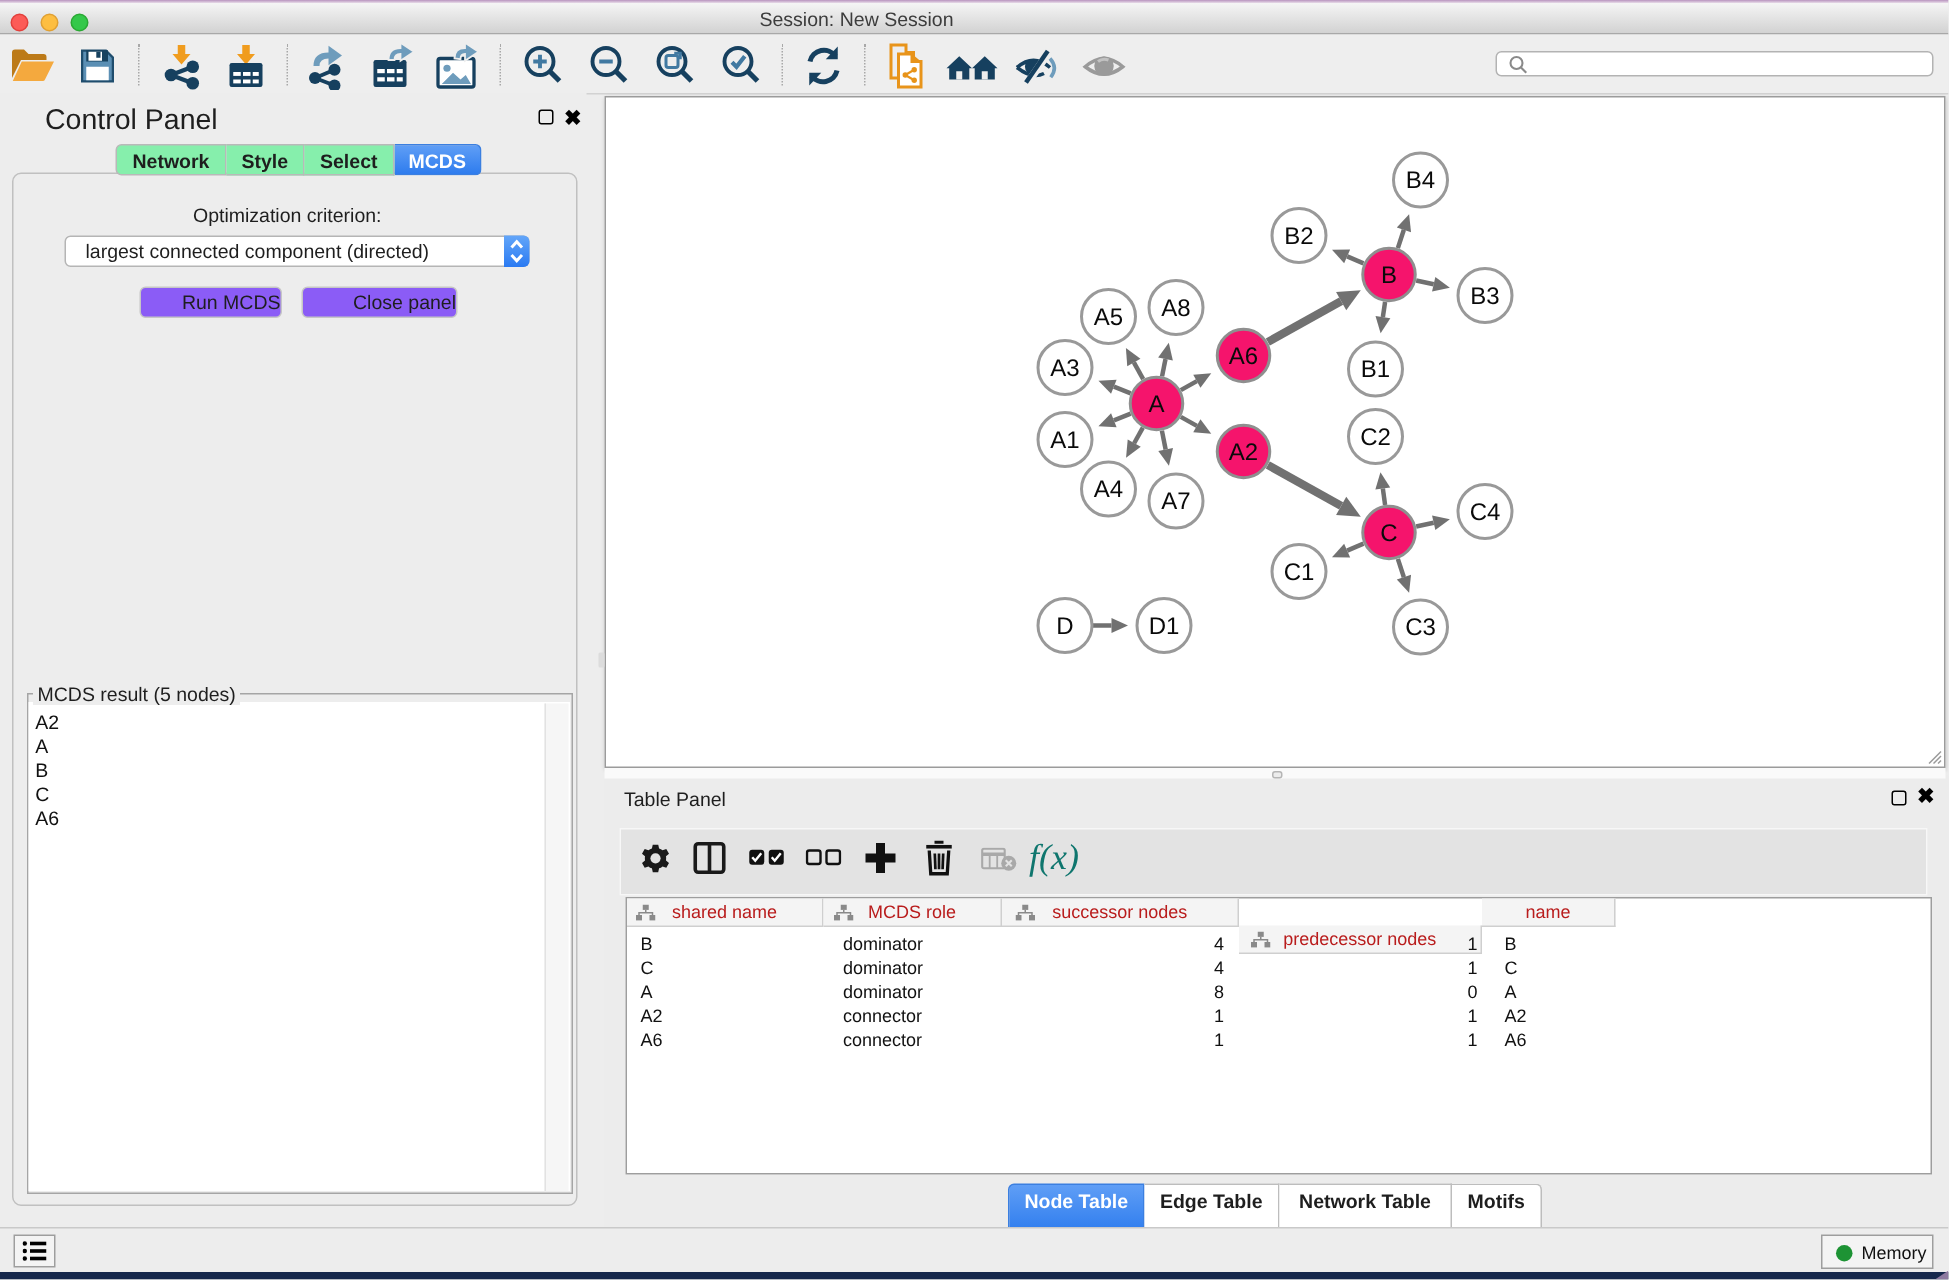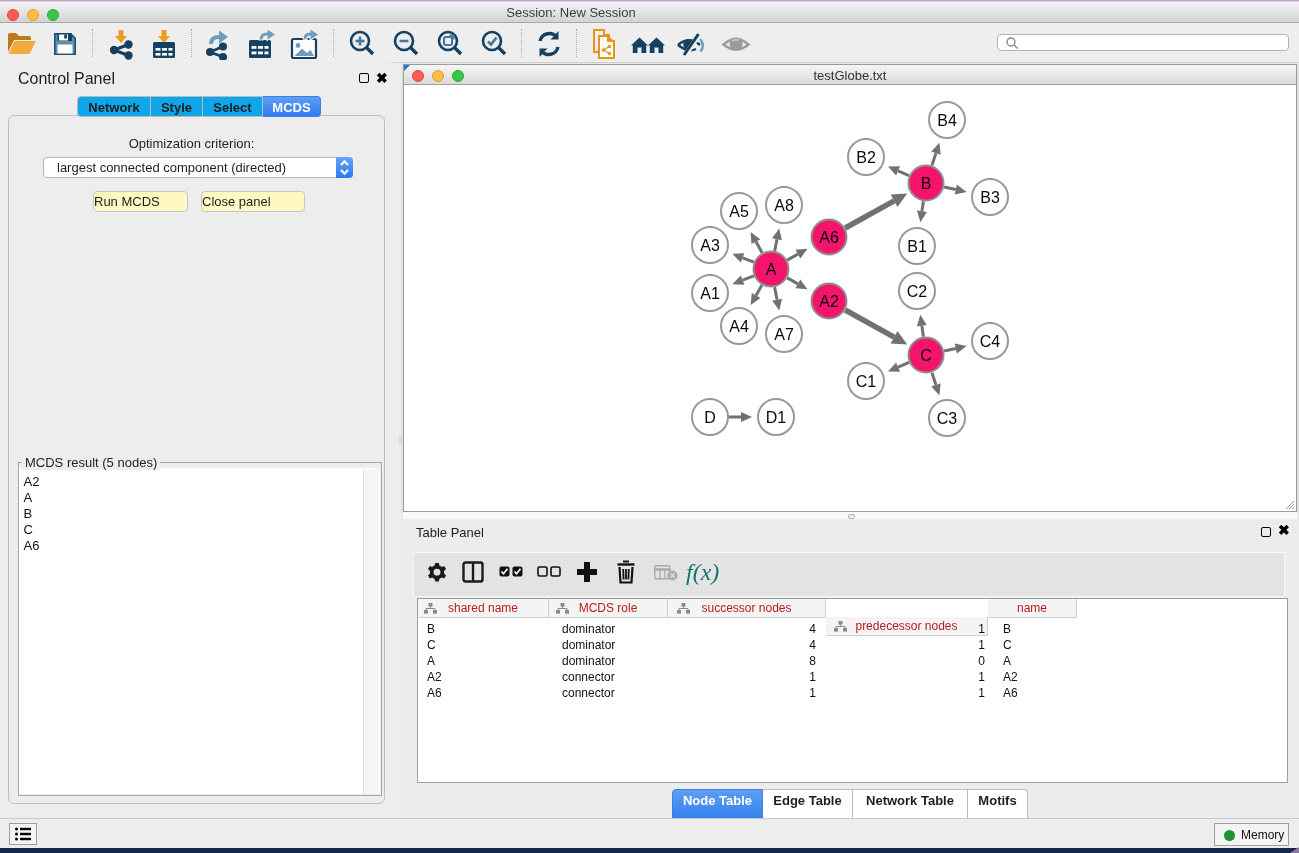--- a/index.html
+++ b/index.html
@@ -13,25 +13,25 @@
 .tl{position:absolute;top:6.5px;width:12px;height:12px;border-radius:50%;}
 #titletext{left:0;top:3px;width:1142px;text-align:center;font-size:13px;color:#3c3c3c;}
 
 #toolbar{left:0;top:23px;width:1299px;height:40px;background:#eeeeee;border-bottom:1px solid #d2d2d2;}
 .tsep{position:absolute;top:6px;height:28px;width:0;border-left:1px dotted #a8a8a8;}
 .ticon{position:absolute;top:5px;}
 #searchbox{left:997px;top:11px;width:292px;height:17px;background:#fff;border:1px solid #b3b3b3;border-radius:4px;}
 
 #cp{left:0;top:62px;width:391px;height:756px;background:#ededed;}
 #cpPane{left:8px;top:115px;width:377px;height:689px;border:1px solid #c0c0c0;border-radius:6px;}
-.tab{position:absolute;top:96px;height:21px;font-size:13px;font-weight:bold;line-height:21px;text-align:center;background:#0ea5e9;border:1px solid #b9b9b9;color:#1e1e1e;}
+.tab{position:absolute;top:96px;height:21px;font-size:13px;font-weight:bold;line-height:21px;text-align:center;background:#86efac;border:1px solid #b9b9b9;color:#1e1e1e;}
 #optLabel{left:-4px;top:136px;width:391px;text-align:center;font-size:13px;color:#1e1e1e;}
 #combo{left:43px;top:157px;width:310px;height:21px;background:#fff;border:1px solid #b5b5b5;border-radius:4px;font-size:13px;line-height:19px;text-align:left;padding-left:13px;color:#1e1e1e;}
 #comboBtn{left:336px;top:157px;width:17px;height:21px;border-radius:0 4px 4px 0;background:linear-gradient(#63a6f9,#2a7af2);}
-.btn{position:absolute;height:21px;background:#fef9c3;border:1px solid #c6c6c6;border-radius:4px;font-size:13px;line-height:19px;text-align:left;color:#1e1e1e;}
+.btn{position:absolute;height:21px;background:#8b5cf6;border:1px solid #c6c6c6;border-radius:4px;font-size:13px;line-height:19px;text-align:right;color:#1e1e1e;}
 #fieldset{left:17.5px;top:462px;width:364px;height:334px;border:1px solid #a5a5a5;}
 #legend{left:22px;top:455px;background:#ededed;padding:0 3px;font-size:13px;color:#1e1e1e;}
 #mlist{left:18.5px;top:468px;width:361px;height:326px;background:#fff;font-size:13px;color:#111;}
 #mscroll{right:1px;top:1px;width:16px;height:325px;background:#f6f6f6;border-left:1px solid #e2e2e2;position:absolute;}
 
 #netwin{left:403px;top:64px;width:894px;height:448px;background:#fff;border:1px solid #9b9b9b;box-shadow:0 1px 3px rgba(0,0,0,.18);}
 #nwTitle{left:0;top:0;width:892px;height:20px;background:linear-gradient(#f6f6f6,#dadada);border-bottom:1px solid #9f9f9f;position:absolute;}
 #nwText{width:892px;text-align:center;font-size:13px;color:#323232;top:2.5px;position:absolute;}
 
 #tp{left:403px;top:517px;width:896px;height:301px;background:#ececec;}
@@ -197,21 +197,21 @@
   <div class="tsep" style="left:576px;"></div>
   <div class="abs" id="searchbox">
     <svg width="14" height="14" style="position:absolute;left:7px;top:1px;" viewBox="0 0 14 14">
         <circle cx="6" cy="6" r="4" fill="none" stroke="#8a8a8a" stroke-width="1.4"></circle>
         <line x1="9" y1="9" x2="12.5" y2="12.5" stroke="#8a8a8a" stroke-width="1.4"></line>
       </svg>
   </div>
 </div>
 
 <div class="abs" id="cp">
-  <div class="abs" style="left:18px;top:8px;font-size:16px;color:#1e1e1e;">Control Panel</div>
+  <div class="abs" style="left:30px;top:8px;font-size:19px;color:#1e1e1e;">Control Panel</div>
   <div class="abs" style="left:359px;top:11px;width:10px;height:10px;border:1.5px solid #000;border-radius:2px;"></div>
   <div class="abs" style="left:376px;top:8px;font-size:14px;font-weight:bold;color:#000;">✖</div>
 </div>
 <div class="abs" id="cpPane"></div>
 <div class="tab" style="left:77px;width:74px;border-radius:4px 0 0 4px;">Network</div>
 <div class="tab" style="left:151px;width:52px;border-left:none;">Style</div>
 <div class="tab" style="left:203px;width:60px;border-left:none;">Select</div>
 <div class="tab" style="left:263px;width:58px;border-left:none;border-radius:0 4px 4px 0;background:linear-gradient(#5f9ef6,#2e7cee);border-color:#3b7fe0;color:#fff;">MCDS</div>
 <div class="abs" id="optLabel">Optimization criterion:</div>
 <div class="abs" id="combo">largest connected component (directed)</div>
@@ -224,29 +224,20 @@
 <div class="btn" style="left:93px;top:191px;width:95px;">Run MCDS</div>
 <div class="btn" style="left:201px;top:191px;width:104px;">Close panel</div>
 <div class="abs" id="fieldset"></div>
 <div class="abs" id="mlist">
   <div style="padding:6px 0 0 5px;line-height:16px;">A2<br>A<br>B<br>C<br>A6</div>
   <div id="mscroll"></div>
 </div>
 <div class="abs" id="legend">MCDS result (5 nodes)</div>
 
 <div class="abs" id="netwin">
-  <div id="nwTitle">
-    <div class="tl" style="left:8px;top:4.5px;background:#fc5b57;border:1px solid #e2403c;"></div>
-    <div class="tl" style="left:28px;top:4.5px;background:#fdbe41;border:1px solid #e0a033;"></div>
-    <div class="tl" style="left:48px;top:4.5px;background:#34c84a;border:1px solid #2aa934;"></div>
-    <div id="nwText">testGlobe.txt</div>
-    <svg width="6" height="6" style="position:absolute;left:0;top:0;" viewBox="0 0 6 6">
-        <path d="M0 0 L6 0 L0 6 Z" fill="#2d6bd6"></path>
-      </svg>
-  </div>
   <svg id="graph" width="892" height="426" style="position:absolute;left:0;top:20px;" viewBox="0 0 892 426">
 <g stroke="#717171" fill="#717171">
 <line x1="358.1" y1="167.8" x2="351.9" y2="156.6" stroke-width="3"></line>
 <path d="M346.6 147.0 L356.3 154.2 L347.5 159.1 Z" stroke="none"></path>
 <line x1="370.7" y1="165.9" x2="373.0" y2="154.3" stroke-width="3"></line>
 <path d="M375.2 143.5 L377.9 155.3 L368.1 153.3 Z" stroke="none"></path>
 <line x1="349.8" y1="177.2" x2="338.6" y2="172.8" stroke-width="3"></line>
 <path d="M328.3 168.8 L340.4 168.2 L336.7 177.5 Z" stroke="none"></path>
 <line x1="349.8" y1="190.8" x2="338.6" y2="195.2" stroke-width="3"></line>
 <path d="M328.3 199.2 L336.7 190.5 L340.4 199.8 Z" stroke="none"></path>

